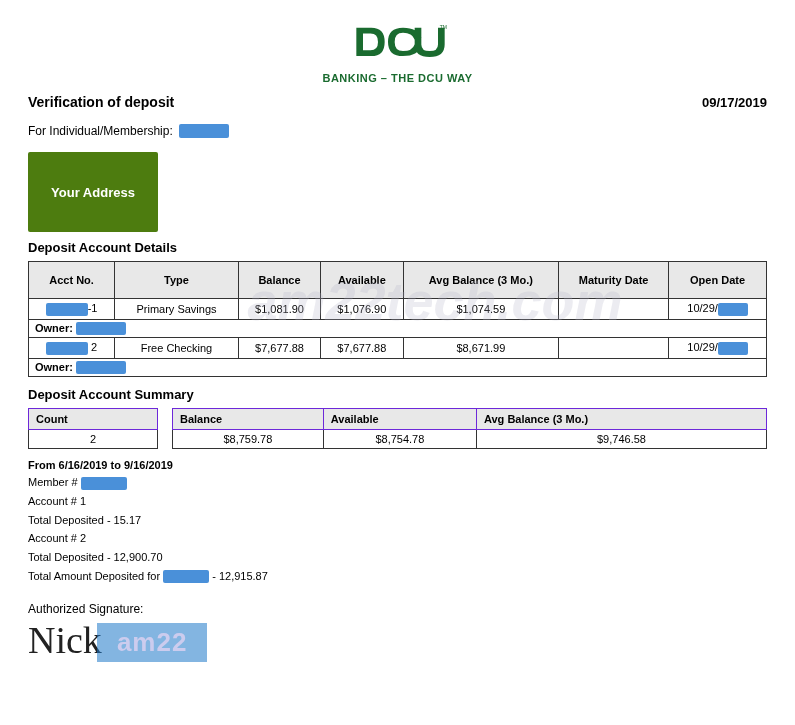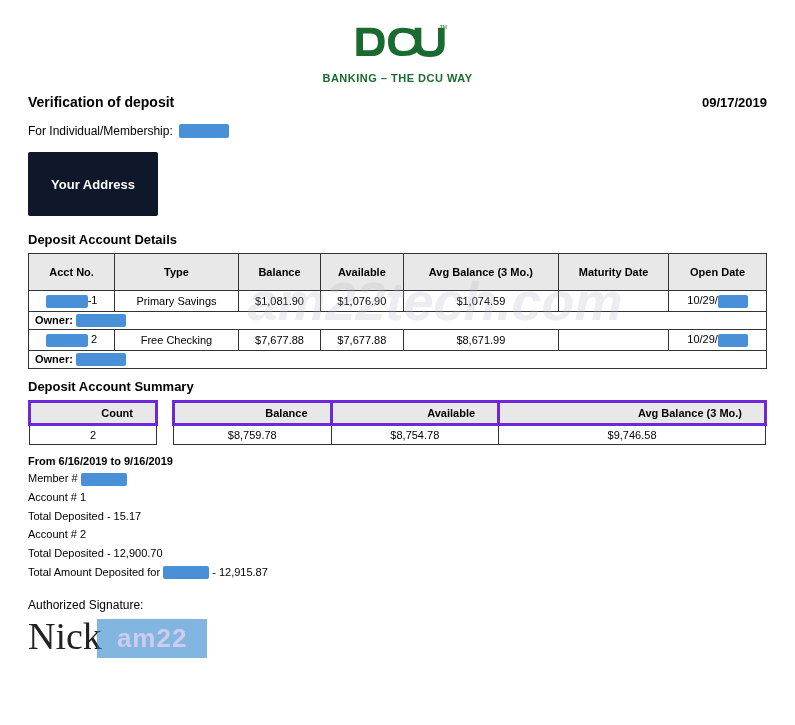--- a/index.html
+++ b/index.html
@@ -64,30 +64,30 @@
     }
     .redacted-inline {
       display: inline-block;
       background: #4a90d9;
       width: 50px;
       height: 14px;
       border-radius: 2px;
     }
     
     .address-block {
-      background: #0f172a;
+      background: #4d7c0f;
       color: white;
       width: 130px;
-      height: 64px;
+      height: 80px;
       display: flex;
       align-items: center;
       justify-content: center;
       font-size: 13px;
       font-weight: bold;
-      margin-bottom: 16px;
+      margin-bottom: 8px;
       border-radius: 2px;
     }
     
     .watermark {
       position: absolute;
       top: 270px;
       left: 50%;
       transform: translateX(-40%);
       font-size: 54px;
       color: rgba(180,180,200,0.25);
@@ -143,24 +143,24 @@
     }
     .summary-right {
       flex: 1;
     }
     .summary-table {
       width: 100%;
       border-collapse: collapse;
       font-size: 11px;
     }
     .summary-table th {
-      border: 3px solid #6d28d9;
+      border: 1px solid #6d28d9;
       background: #e8e8e8;
-      padding: 4px 22px;
-      text-align: right;
+      padding: 4px 7px;
+      text-align: left;
       font-weight: bold;
     }
     .summary-table td {
       border: 1px solid #333;
       padding: 3px 6px;
       text-align: center;
     }
     
     .date-range {
       font-weight: bold;

